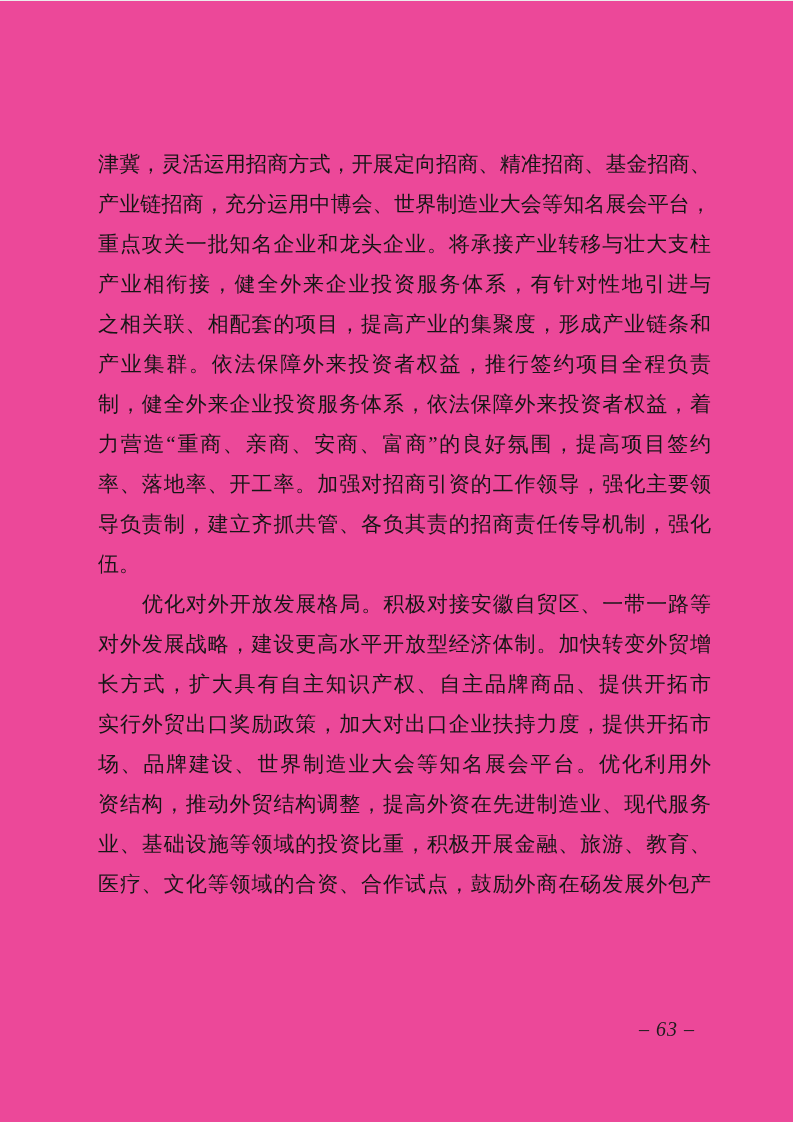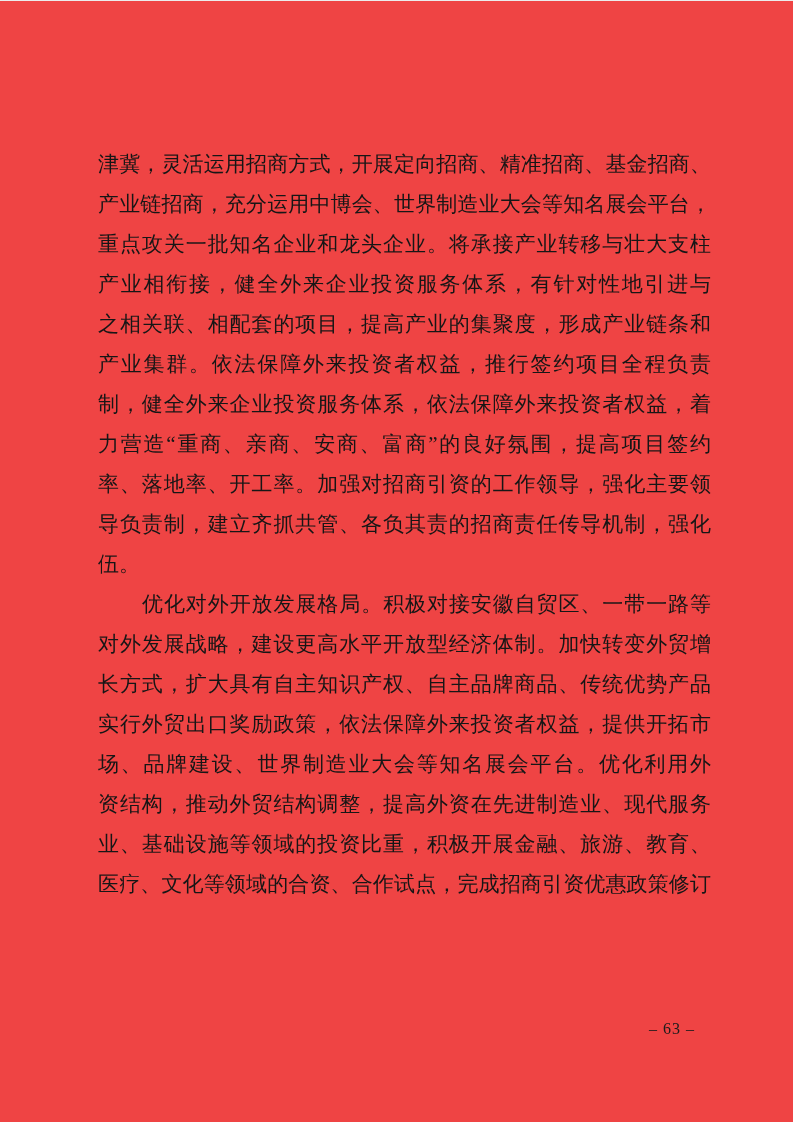--- a/index.html
+++ b/index.html
@@ -4,21 +4,21 @@
 <style>
   html, body {
     margin: 0;
     padding: 0;
     background: #ffffff;
   }
   .page {
     position: relative;
     width: 793px;
     height: 1122px;
-    background: #ef4444;
+    background: #ec4899;
     overflow: hidden;
     border-top: 1px solid #ececec;
     font-family: "Liberation Serif", "DejaVu Serif", serif;
     color: #161616;
   }
   .doc-body {
     position: absolute;
     left: 98px;
     top: 143px;
     width: 613px;
@@ -44,24 +44,25 @@
   .line.indent {
     padding-left: 44px;
   }
   .line b {
     font-weight: 400;
   }
   .page-number {
     position: absolute;
     top: 1015px;
     right: 98px;
-    font-size: 16px;
+    font-size: 20px;
     line-height: 26px;
     color: #1c1c1c;
     letter-spacing: 1px;
+    font-style: italic;
   }
 </style>
 </head>
 <body>
 
 <div class="page">
   <div class="doc-body" id="doc-body">
       <div class="paragraph">
         <div class="line"><span>津冀，灵活运用招商方式，开展定向招商、精准招商、基金招商、</span></div>
         <div class="line"><span>产业链招商，充分运用中博会、世界制造业大会等知名展会平台，</span></div>
@@ -71,22 +72,22 @@
         <div class="line"><span>产业集群。依法保障外来投资者权益，推行签约项目全程负责</span></div>
         <div class="line"><span>制，健全外来企业投资服务体系，依法保障外来投资者权益，着</span></div>
         <div class="line"><span>力营造“重商、亲商、安商、富商”的良好氛围，提高项目签约</span></div>
         <div class="line"><span>率、落地率、开工率。加强对招商引资的工作领导，强化主要领</span></div>
         <div class="line"><span>导负责制，建立齐抓共管、各负其责的招商责任传导机制，强化</span></div>
         <div class="line no-justify"><span>伍。</span></div>
       </div>
       <div class="paragraph">
         <div class="line indent"><b>优化对外开放发展格局。</b><span>积极对接安徽自贸区、一带一路等</span></div>
         <div class="line"><span>对外发展战略，建设更高水平开放型经济体制。加快转变外贸增</span></div>
-        <div class="line"><span>长方式，扩大具有自主知识产权、自主品牌商品、传统优势产品</span></div>
-        <div class="line"><span>实行外贸出口奖励政策，依法保障外来投资者权益，提供开拓市</span></div>
+        <div class="line"><span>长方式，扩大具有自主知识产权、自主品牌商品、提供开拓市</span></div>
+        <div class="line"><span>实行外贸出口奖励政策，加大对出口企业扶持力度，提供开拓市</span></div>
         <div class="line"><span>场、品牌建设、世界制造业大会等知名展会平台。优化利用外</span></div>
         <div class="line"><span>资结构，推动外贸结构调整，提高外资在先进制造业、现代服务</span></div>
         <div class="line"><span>业、基础设施等领域的投资比重，积极开展金融、旅游、教育、</span></div>
-        <div class="line"><span>医疗、文化等领域的合资、合作试点，完成招商引资优惠政策修订</span></div>
+        <div class="line"><span>医疗、文化等领域的合资、合作试点，鼓励外商在砀发展外包产</span></div>
       </div>
     </div>
   <div class="page-number">– 63 –</div>
 </div>
 
 </body></html>

